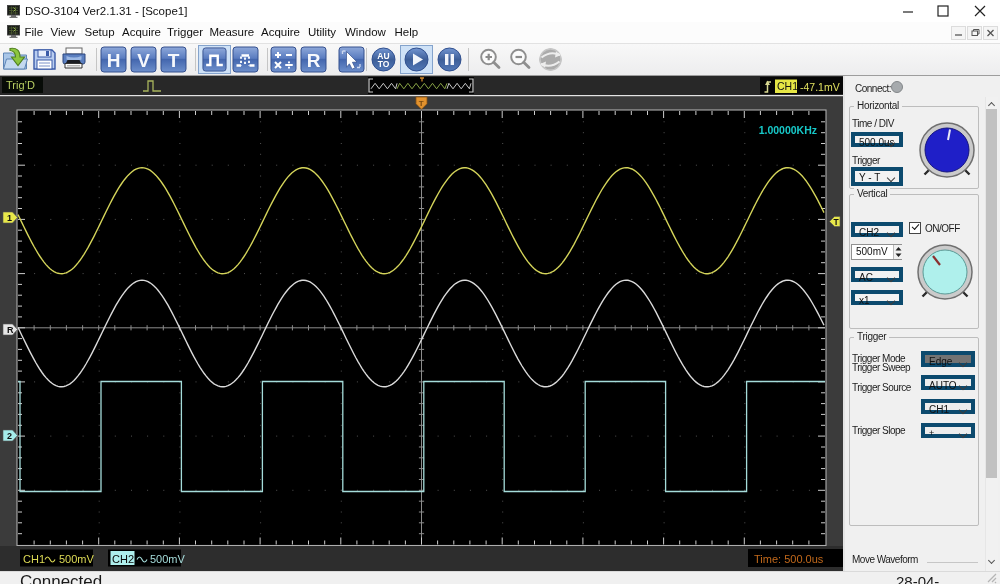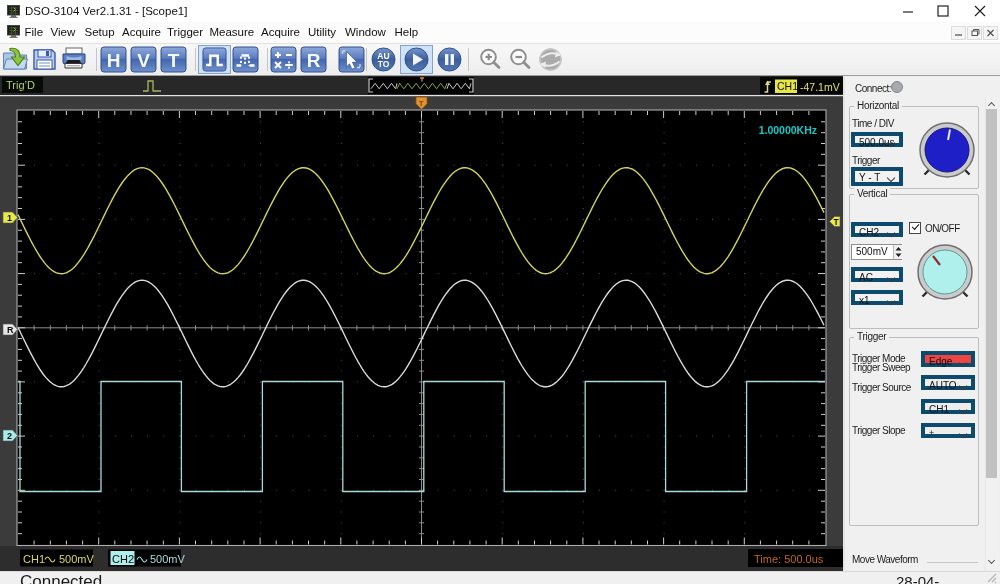--- a/index.html
+++ b/index.html
@@ -253,21 +253,21 @@
 <div class="combo" style="left:851px;top:290px;width:52px;height:15px">x1<span class="chev"></span></div>
 <svg class="abs" style="left:914px;top:241px" width="62" height="62" viewBox="0 0 62 62">
  <path d="M8.5 55.5 l9 -9 M53.5 55.5 l-9 -9" stroke="#2a2a2a" stroke-width="2.4"></path>
  <circle cx="31" cy="31" r="27" fill="#cbcbcb" stroke="#707070" stroke-width="1.5"></circle>
  <circle cx="31" cy="31" r="22" fill="#aff0ec" stroke="#5a9a96"></circle>
  <path d="M19 15 L26 24" stroke="#8b3030" stroke-width="2.2"></path>
 </svg>
 <div class="fs" style="left:849px;top:337px;width:130px;height:189px"></div>
 <div class="fslbl" style="left:854px;top:331px">Trigger</div>
 <div class="lbl" style="left:852px;top:353px">Trigger Mode</div>
-<div class="combo" style="left:921px;top:351px;width:54px;height:15.5px;background:#ef4444">Edge<span class="chev" style="top:4.5px"></span></div>
+<div class="combo" style="left:921px;top:351px;width:54px;height:15.5px;background:#737373">Edge<span class="chev" style="top:4.5px"></span></div>
 <div class="lbl" style="left:852px;top:362px">Trigger Sweep</div>
 <div class="combo" style="left:921px;top:374.5px;width:54px;height:15.5px;background:#ededed">AUTO<span class="chev" style="top:4.5px"></span></div>
 <div class="lbl" style="left:852px;top:382px">Trigger Source</div>
 <div class="combo" style="left:921px;top:398.5px;width:54px;height:15.5px;background:#ededed">CH1<span class="chev" style="top:4.5px"></span></div>
 <div class="lbl" style="left:852px;top:424.5px">Trigger Slope</div>
 <div class="combo" style="left:921px;top:422.5px;width:54px;height:15.5px;font-size:9px;background:#ededed">+<span class="chev" style="top:4.5px"></span></div>
 <div class="lbl" style="left:852px;top:554px">Move Waveform</div>
 <div class="abs" style="left:927px;top:562px;width:51px;height:1px;background:#c6c6c6"></div>
 <div class="abs" style="left:0;top:571px;width:1000px;height:13px;background:#f0f0f0;border-top:1px solid #dadada"></div>
 <div class="abs" style="left:20px;top:572px;font-size:17px;color:#1a1a1a">Connected</div>

